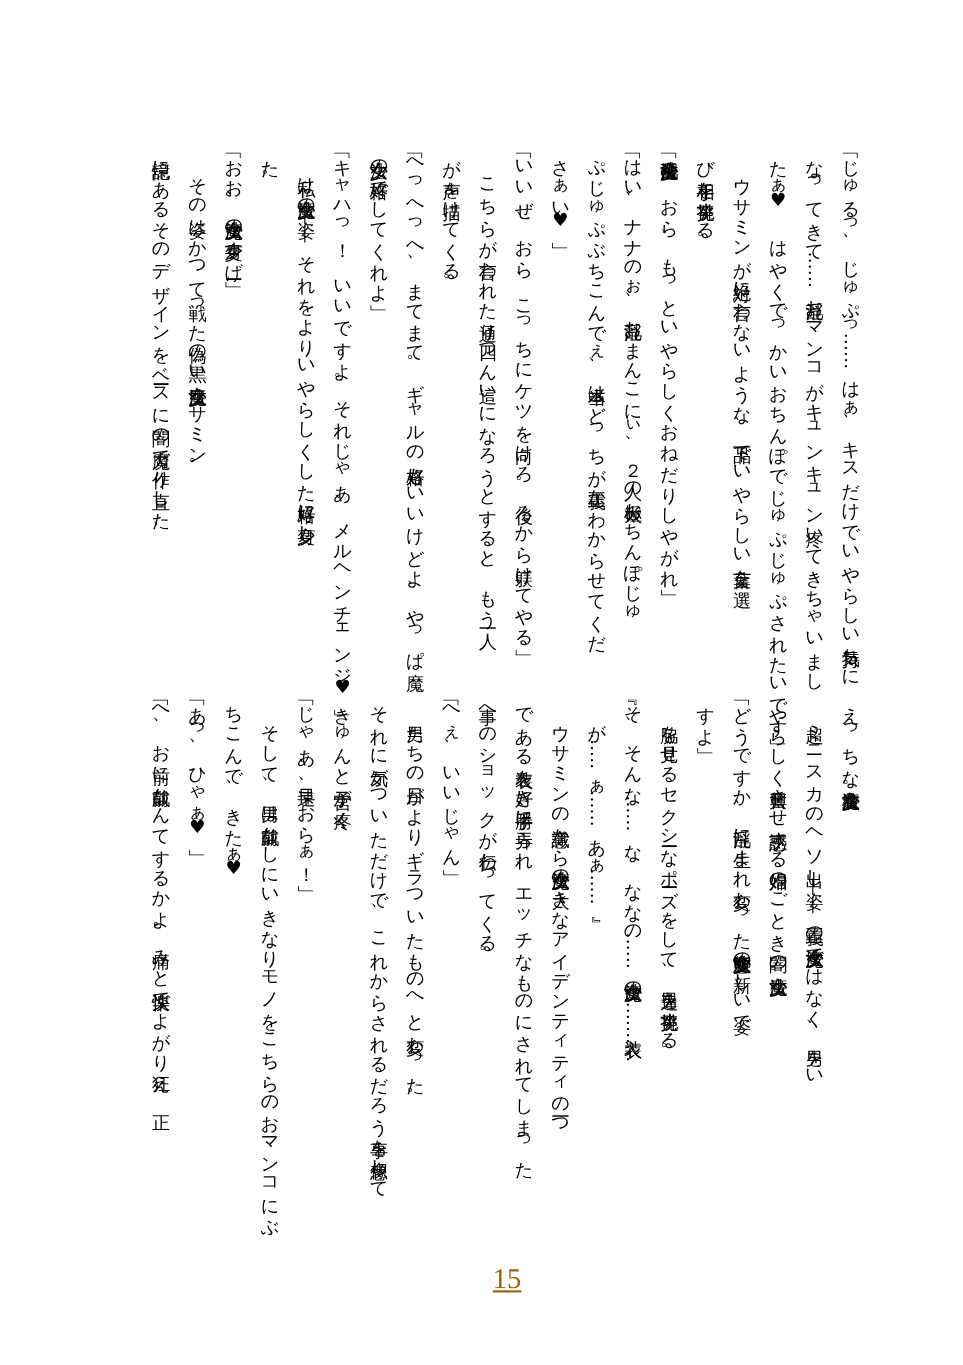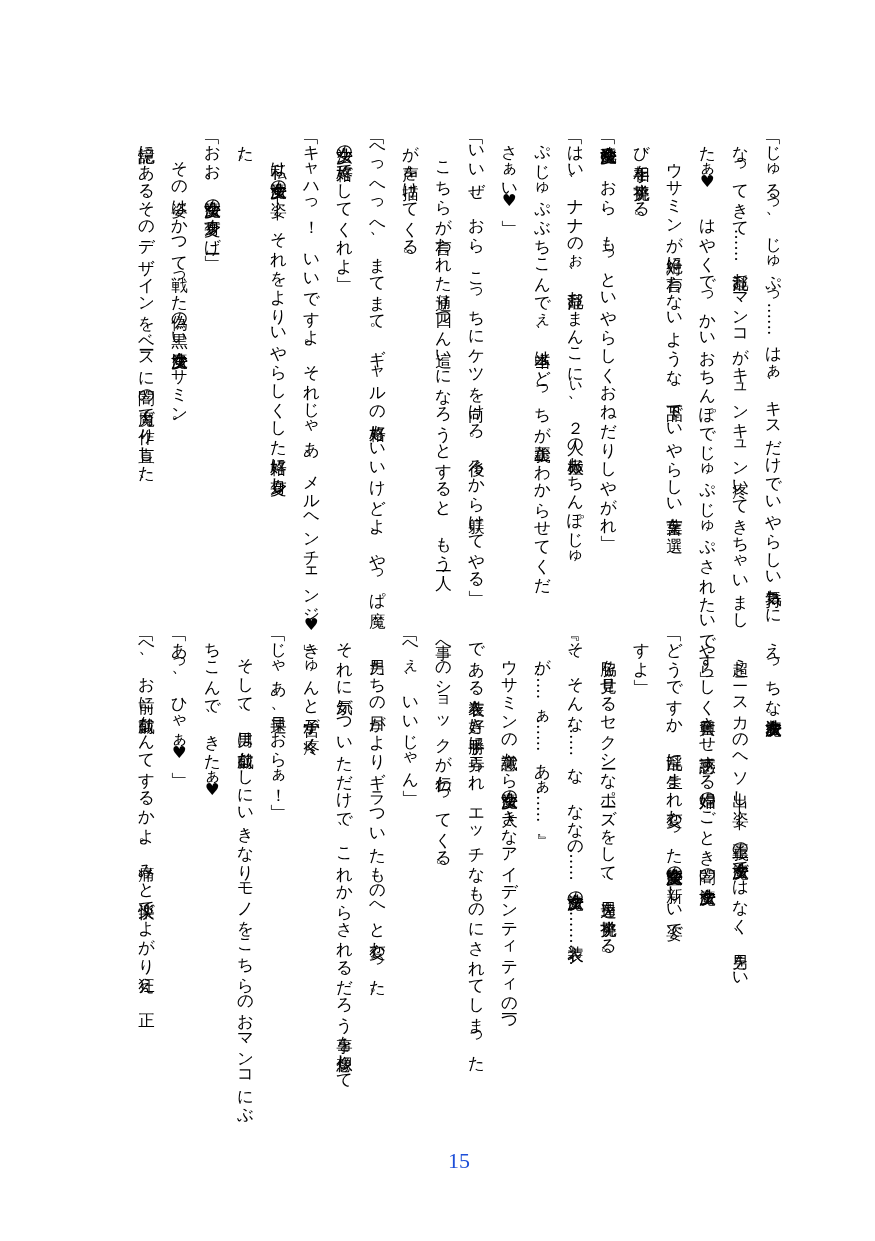--- a/index.html
+++ b/index.html
@@ -32,22 +32,23 @@
     letter-spacing: 0;
     white-space: pre;
   }
   .vtext.upper { top: 134px; }
   .vtext.lower { top: 631px; }
   .pagenum {
     position: absolute;
     left: 448px;
     top: 1148px;
     font-family: "Liberation Serif", "DejaVu Serif", serif;
-    font-size: 22px;
-    color: #1d4ed8;
+    font-size: 26px;
+    color: #a16207;
+    text-decoration: underline;
   }
 </style>
 </head>
 <body>
 
 <div class="page">
   <div class="vtext upper">「じゅるっ、じゅぷっ……はぁ、キスだけでいやらしい気持ちに
 なってきて……淫乱おマンコがキュンキュン疼いてきちゃいまし
 たぁ♥　はやくでっかいおちんぽでじゅぷじゅぷされたいです」
 　ウサミンが絶対に言わないような、下品でいやらしい言葉を選

